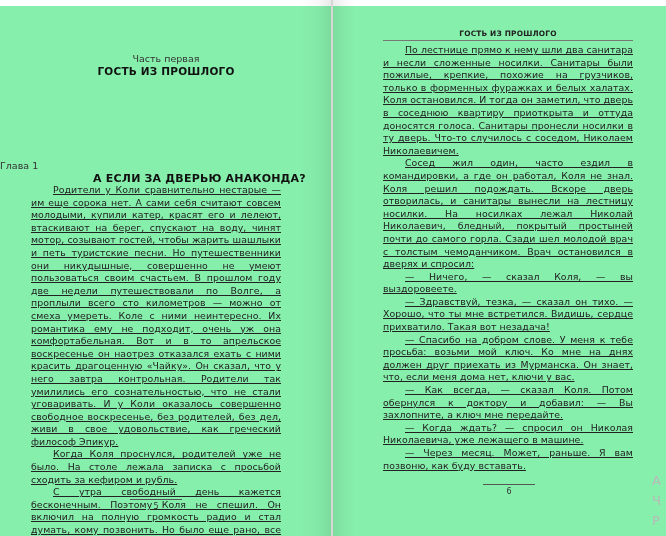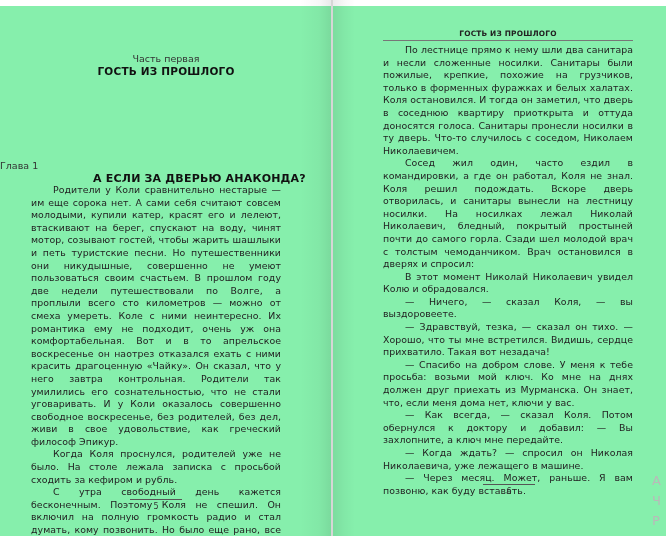--- a/index.html
+++ b/index.html
@@ -31,21 +31,21 @@
       pointer-events: none;
     }
     .text-block {
       position: absolute;
       font-size: 9.4px;
       line-height: 12.6px;
       text-align: justify;
       letter-spacing: 0.05px;
       color: #222;
     }
-    .text-block p { margin: 0; text-indent: 22px; }
+    .text-block p { margin: 0; text-indent: 22px; text-decoration: underline; }
     .left-text { left: 31px; top: 178px; width: 250px; }
     .right-text { left: 383px; top: 44px; width: 250px; }
 
     .part-label {
       position: absolute; left: 0; width: 332px; top: 47px;
       text-align: center; font-size: 9.5px; color: #333;
     }
     .part-title {
       position: absolute; left: 0; width: 332px; top: 59px;
       text-align: center; font-size: 10.5px; font-weight: bold; color: #111;
@@ -113,21 +113,20 @@
   <div class="gutter-shadow-left"></div>
   <div class="gutter-line"></div>
   <div class="gutter-shadow-right"></div>
 
   <div class="running-head">ГОСТЬ ИЗ ПРОШЛОГО</div>
   <div class="running-rule"></div>
 
   <div class="text-block right-text">
     <p>По лестнице прямо к нему шли два санитара и несли сложенные носилки. Санитары были пожилые, крепкие, похожие на грузчиков, только в форменных фуражках и белых халатах. Коля остановился. И тогда он заметил, что дверь в соседнюю квартиру приоткрыта и оттуда доносятся голоса. Санитары пронесли носилки в ту дверь. Что-то случилось с соседом, Николаем Николаевичем.</p>
     <p>Сосед жил один, часто ездил в командировки, а где он работал, Коля не знал. Коля решил подождать. Вскоре дверь отворилась, и санитары вынесли на лестницу носилки. На носилках лежал Николай Николаевич, бледный, покрытый простыней почти до самого горла. Сзади шел молодой врач с толстым чемоданчиком. Врач остановился в дверях и спросил:</p>
-    <p>В этот момент Николай Николаевич увидел Колю и обрадовался.</p>
     <p>— Ничего, — сказал Коля, — вы выздоровеете.</p>
     <p>— Здравствуй, тезка, — сказал он тихо. — Хорошо, что ты мне встретился. Видишь, сердце прихватило. Такая вот незадача!</p>
     <p>— Спасибо на добром слове. У меня к тебе просьба: возьми мой ключ. Ко мне на днях должен друг приехать из Мурманска. Он знает, что, если меня дома нет, ключи у вас.</p>
     <p>— Как всегда, — сказал Коля. Потом обернулся к доктору и добавил: — Вы захлопните, а ключ мне передайте.</p>
     <p>— Когда ждать? — спросил он Николая Николаевича, уже лежащего в машине.</p>
     <p>— Через месяц. Может, раньше. Я вам позвоню, как буду вставать.</p>
   </div>
 
   <div class="folio-rule folio-rule-right"></div>
   <div class="folio folio-right">6</div>

